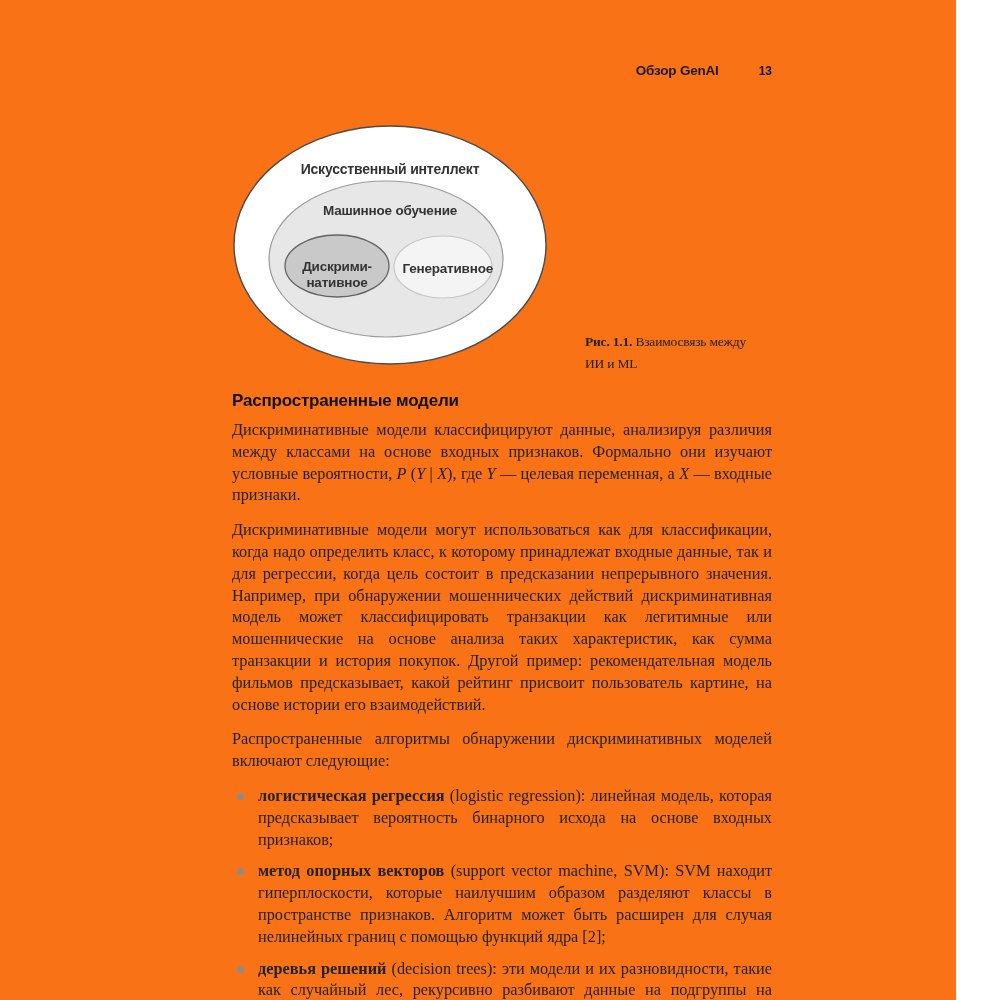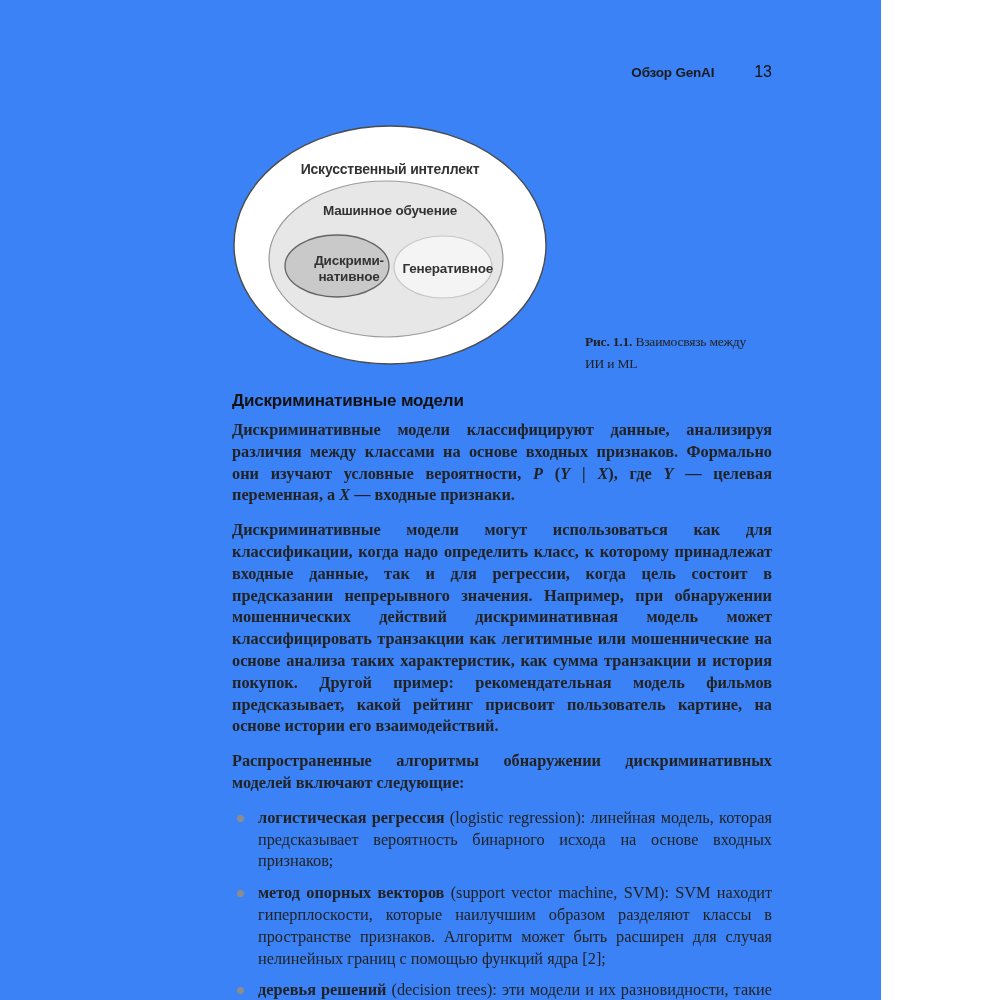--- a/index.html
+++ b/index.html
@@ -1,54 +1,54 @@
 <!DOCTYPE html>
 <html><head>
 <meta charset="utf-8">
 <style>
   html,body{margin:0;padding:0;background:#ffffff;}
   .page{
-    position:relative;width:881px;height:1000px;background:#3b82f6;
+    position:relative;width:956px;height:1000px;background:#f97316;
     font-family:"Liberation Serif",serif;color:#222;overflow:hidden;
   }
   
   .pg-header{
     position:absolute;top:63px;left:232px;width:540px;
     display:flex;justify-content:flex-end;align-items:baseline;
     font-family:"Liberation Sans",sans-serif;
   }
   .running-head{font-size:13.5px;font-weight:700;letter-spacing:-0.2px;color:#1a1a1a;}
-  .page-num{font-size:16px;font-weight:400;color:#111;margin-left:40px;}
+  .page-num{font-size:12px;font-weight:700;color:#111;margin-left:40px;}
 
   
   .venn-svg{position:absolute;left:232px;top:124px;}
   .fig-label{
     position:absolute;font-family:"Liberation Sans",sans-serif;
     font-weight:700;letter-spacing:-0.2px;color:#333;text-align:center;
   }
   .ai-label{left:232px;top:161px;width:316px;font-size:14px;}
   .ml-label{left:232px;top:203px;width:316px;font-size:13.5px;}
-  .disc-label{left:287px;top:253px;width:100px;font-size:13.5px;line-height:15.5px;white-space:pre-line;margin-left:12px;}
+  .disc-label{left:287px;top:259px;width:100px;font-size:13.5px;line-height:15.5px;white-space:pre-line;}
   .gen-label{left:393px;top:261px;width:100px;font-size:13.5px;text-align:right;}
   .fig-caption{
     position:absolute;left:585px;top:331px;width:170px;
     font-family:Liberation Serif, serif;font-size:13.5px;line-height:22px;
     letter-spacing:-0.2px;color:#222;
   }
   .fig-caption b{font-weight:700;}
 
   
   .content{position:absolute;left:232px;top:391px;width:540px;}
   .content h2{
     margin:0 0 8px 0;font-family:"Liberation Sans",sans-serif;
     font-size:17px;font-weight:700;letter-spacing:-0.2px;color:#111;
   }
   .content p{
     margin:0 0 13px 0;font-size:16.3px;line-height:21.8px;
-    text-align:justify;color:#222;font-weight:bold;
+    text-align:justify;color:#222;
   }
   .math{font-style:italic;}
   .content ul{list-style:none;margin:0;padding:0;}
   .content li{
     position:relative;padding-left:26px;margin-bottom:10px;
     font-size:16.3px;line-height:21.8px;text-align:justify;color:#222;
   }
   .content li b{font-weight:700;}
   .dot{
     position:absolute;left:5px;top:8px;width:7px;height:7px;
@@ -77,21 +77,21 @@
   <div class="fig-label disc-label">Дискрими-
 нативное</div>
   <div class="fig-label gen-label">Генеративное</div>
 
   <div class="fig-caption">
     <b>Рис. 1.1.</b>
     <span>Взаимосвязь между ИИ и ML</span>
   </div>
 
   <div class="content">
-    <h2>Дискриминативные модели</h2>
+    <h2>Распространенные модели</h2>
 
     <p><span>Дискриминативные модели классифицируют данные, анализируя различия между классами на основе входных признаков. Формально они изучают условные вероятности, </span><i class="math">P</i><span> (</span><i class="math">Y</i><span> | </span><i class="math">X</i><span>), где </span><i class="math">Y</i><span> — целевая переменная, а </span><i class="math">X</i><span> — входные признаки.</span></p>
 
     <p>Дискриминативные модели могут использоваться как для классификации, когда надо определить класс, к которому принадлежат входные данные, так и для регрессии, когда цель состоит в предсказании непрерывного значения. Например, при обнаружении мошеннических действий дискриминативная модель может классифицировать транзакции как легитимные или мошеннические на основе анализа таких характеристик, как сумма транзакции и история покупок. Другой пример: рекомендательная модель фильмов предсказывает, какой рейтинг присвоит пользователь картине, на основе истории его взаимодействий.</p>
 
     <p>Распространенные алгоритмы обнаружении дискриминативных моделей включают следующие:</p>
 
     <ul>
       <li><span class="dot"></span><b>логистическая регрессия</b><span> (logistic regression): линейная модель, которая предсказывает вероятность бинарного исхода на основе входных признаков;</span></li>
       <li><span class="dot"></span><b>метод опорных векторов</b><span> (support vector machine, SVM): SVM находит гиперплоскости, которые наилучшим образом разделяют классы в пространстве признаков. Алгоритм может быть расширен для случая нелинейных границ с помощью функций ядра [2];</span></li>

